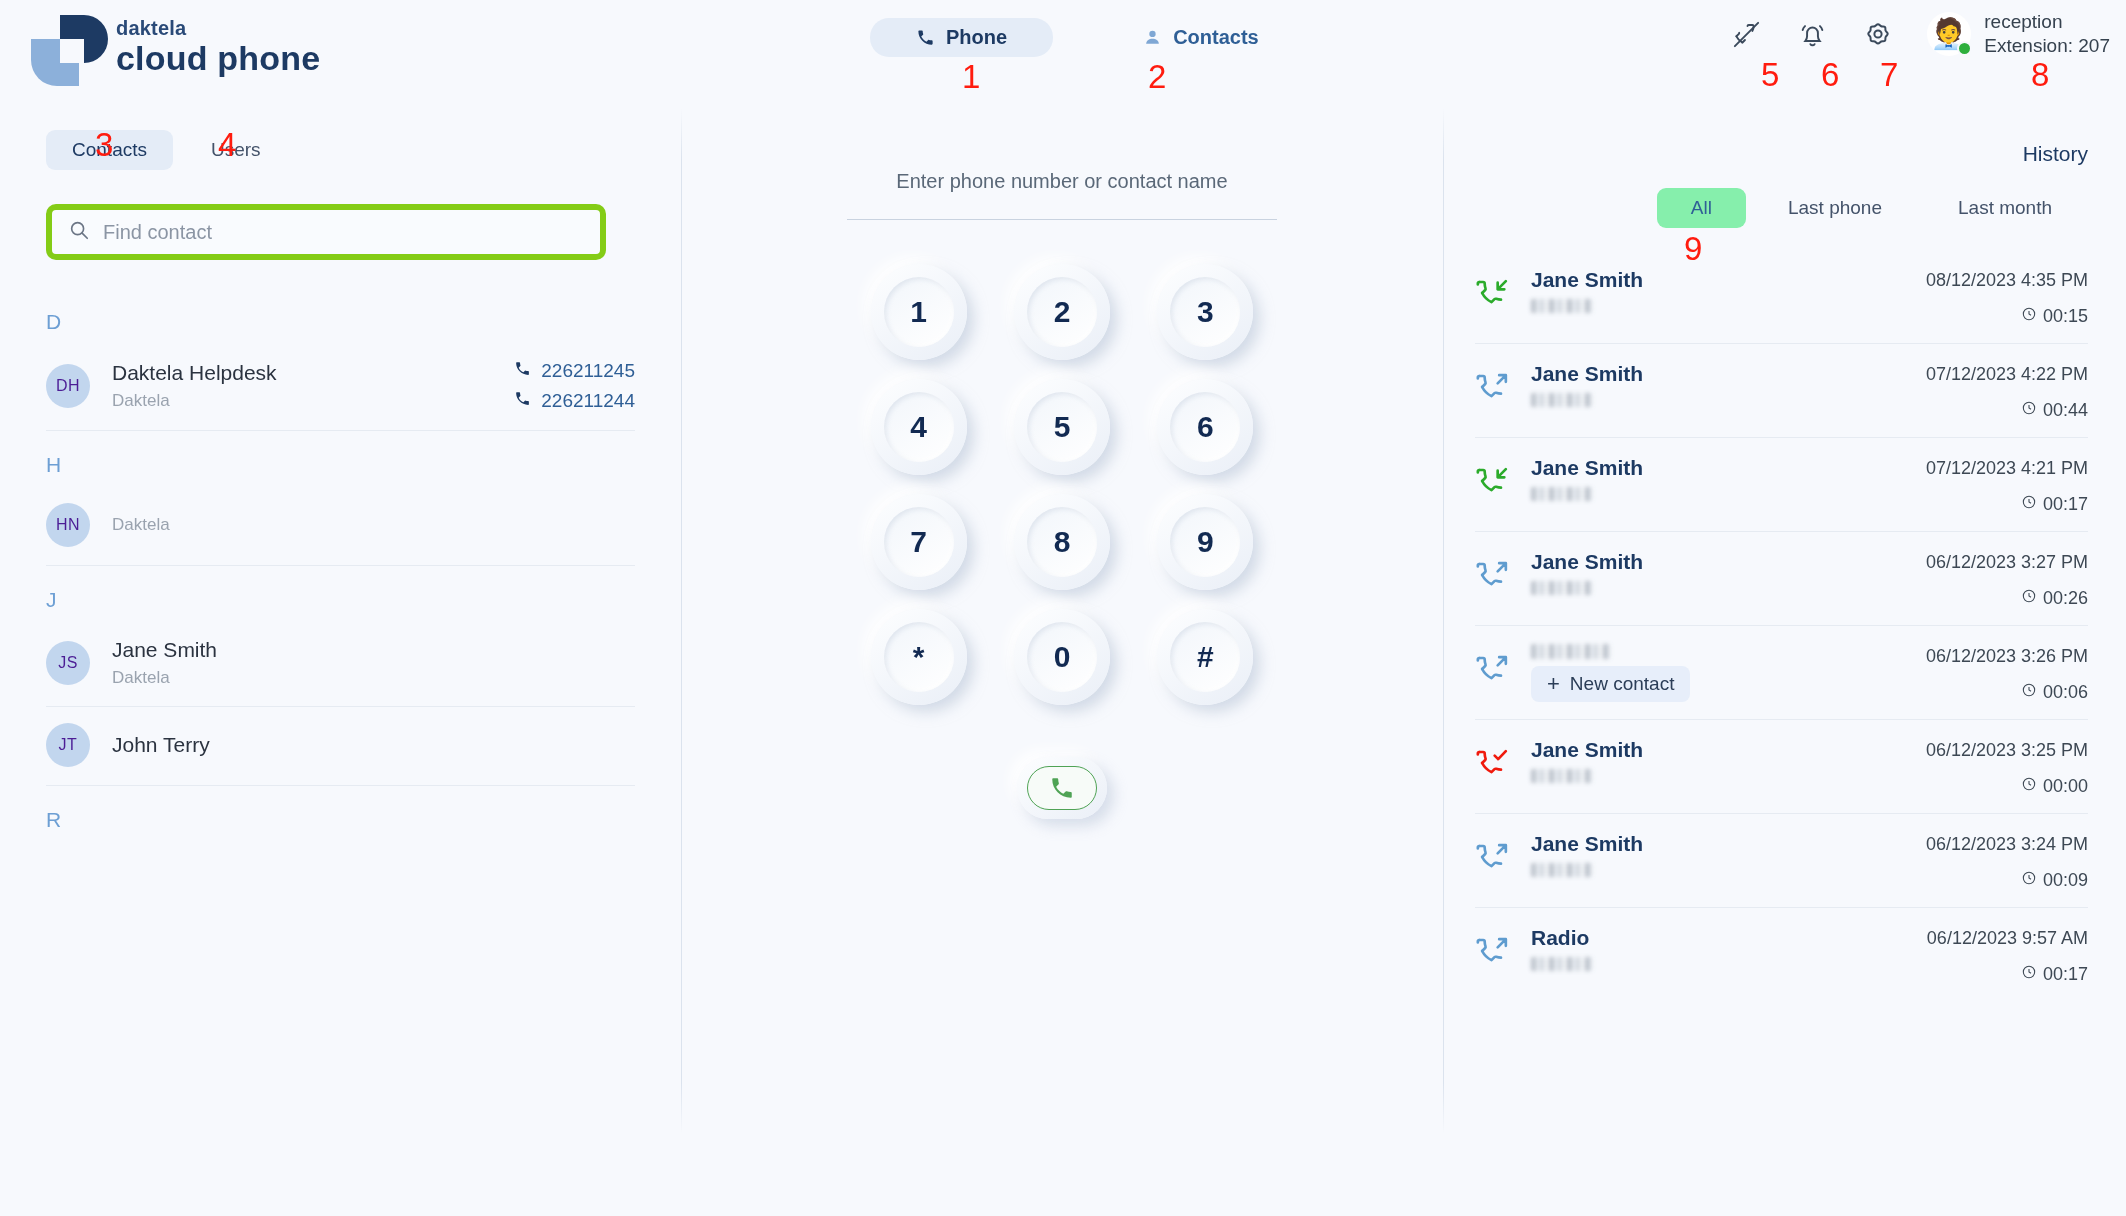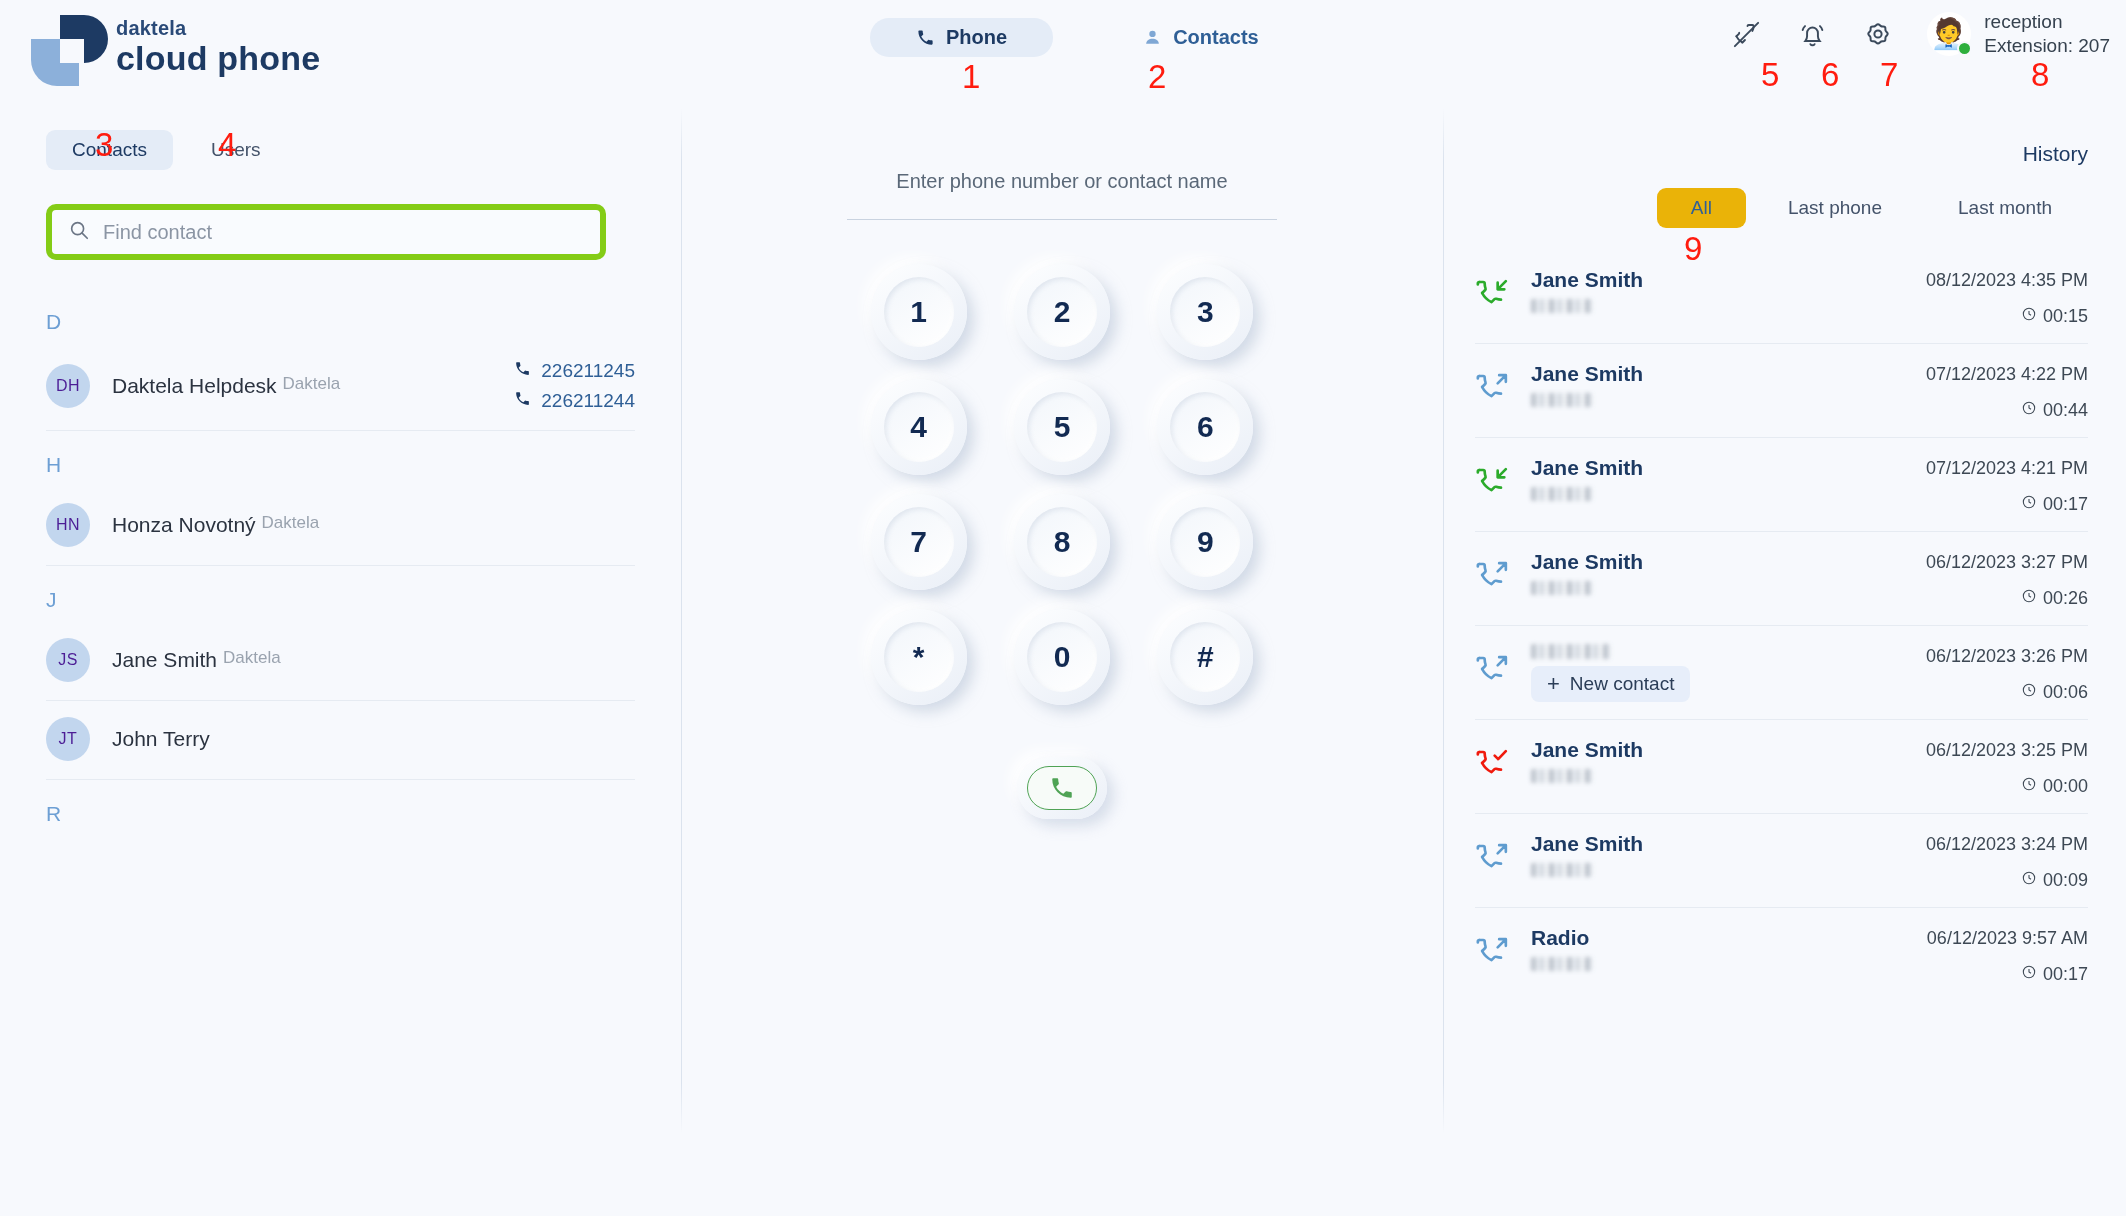--- a/index.html
+++ b/index.html
@@ -107,21 +107,21 @@
   .contact-row {
     display: flex; align-items: center; margin: 0 46px; padding: 16px 0 18px 0;
     border-bottom: 1px solid #e6ebf2; cursor: pointer; min-height: 78px;
   }
   .contact-row:last-child { }
   .c-avatar {
     width: 44px; height: 44px; border-radius: 50%; background: #c2d6ee;
     display: flex; align-items: center; justify-content: center;
     color: #4c1d95; font-size: 16px; letter-spacing: .5px; flex: 0 0 44px;
   }
-  .c-info { margin-left: 22px; flex: 1; display: flex; flex-direction: row; gap: 6px; }
+  .c-info { margin-left: 22px; flex: 1; display: flex; flex-direction: column; gap: 6px; }
   .c-name { font-size: 21px; color: #2b3340; }
   .c-org  { font-size: 17px; color: #9aa3af; }
   .c-nums { display: flex; flex-direction: column; gap: 8px; align-items: flex-start; }
   .c-num { display: flex; align-items: center; gap: 10px; font-size: 19px; color: #2f5f96; }
 
   .blur-num {
     display: inline-block; height: 14px; border-radius: 2px;
     background: repeating-linear-gradient(90deg,#b9c0c9 0px,#b9c0c9 5px,#e9edf2 5px,#e9edf2 9px,#cfd5dd 9px,#cfd5dd 13px,#f2f4f7 13px,#f2f4f7 18px);
     filter: blur(2.2px); opacity: .95; vertical-align: middle;
   }
@@ -173,21 +173,21 @@
     text-align: right; padding-right: 38px; font-size: 21px; color: #1d3a63; margin-top: 12px;
   }
   .hist-filters {
     display: flex; justify-content: flex-end; align-items: center; gap: 8px;
     padding-right: 40px; margin-top: 22px;
   }
   .hf {
     font-size: 19px; padding: 9px 34px; border-radius: 9px; cursor: pointer;
     color: #44536a; border: none; background: transparent; font-family: inherit;
   }
-  .hf.active { background: #eab308; color: #2f5f96; }
+  .hf.active { background: #86efac; color: #2f5f96; }
 
   .hist-list { margin-top: 22px; padding: 0 38px 0 32px; }
   .hist-row {
     display: flex; align-items: flex-start; padding: 18px 0 16px 0;
     border-bottom: 1px solid #e6ebf2; cursor: pointer; min-height: 80px;
   }
   .hist-row:last-child { border-bottom: none; }
   .h-icon { width: 46px; flex: 0 0 46px; display: flex; align-items: flex-start; padding-top: 4px; }
   .h-main { flex: 1; display: flex; flex-direction: column; gap: 7px; padding-left: 10px; }
   .h-name { font-size: 21px; color: #1d3a63; font-weight: 700; }
@@ -323,21 +323,20 @@
                   <path d="M6.6 10.8c1.4 2.8 3.8 5.1 6.6 6.6l2.2-2.2c.3-.3.7-.4 1-.2 1.2.4 2.4.6 3.6.6.6 0 1 .4 1 1V20c0 .6-.4 1-1 1C10.6 21 3 13.4 3 4c0-.6.4-1 1-1h3.5c.6 0 1 .4 1 1 0 1.3.2 2.5.6 3.6.1.4 0 .8-.2 1l-2.3 2.2z"></path>
                 </svg></span>
               <span>226211244</span>
             </div>
           </div>
         </div>
         <div class="group-letter">H</div>
         <div class="contact-row">
           <div class="c-avatar">HN</div>
           <div class="c-info">
-            <div class="c-name">Honza Novotný</div>
             <div class="c-org">Daktela</div>
           </div>
           <div class="c-nums"></div>
         </div>
         <div class="group-letter">J</div>
         <div class="contact-row">
           <div class="c-avatar">JS</div>
           <div class="c-info">
             <div class="c-name">Jane Smith</div>
             <div class="c-org">Daktela</div>

